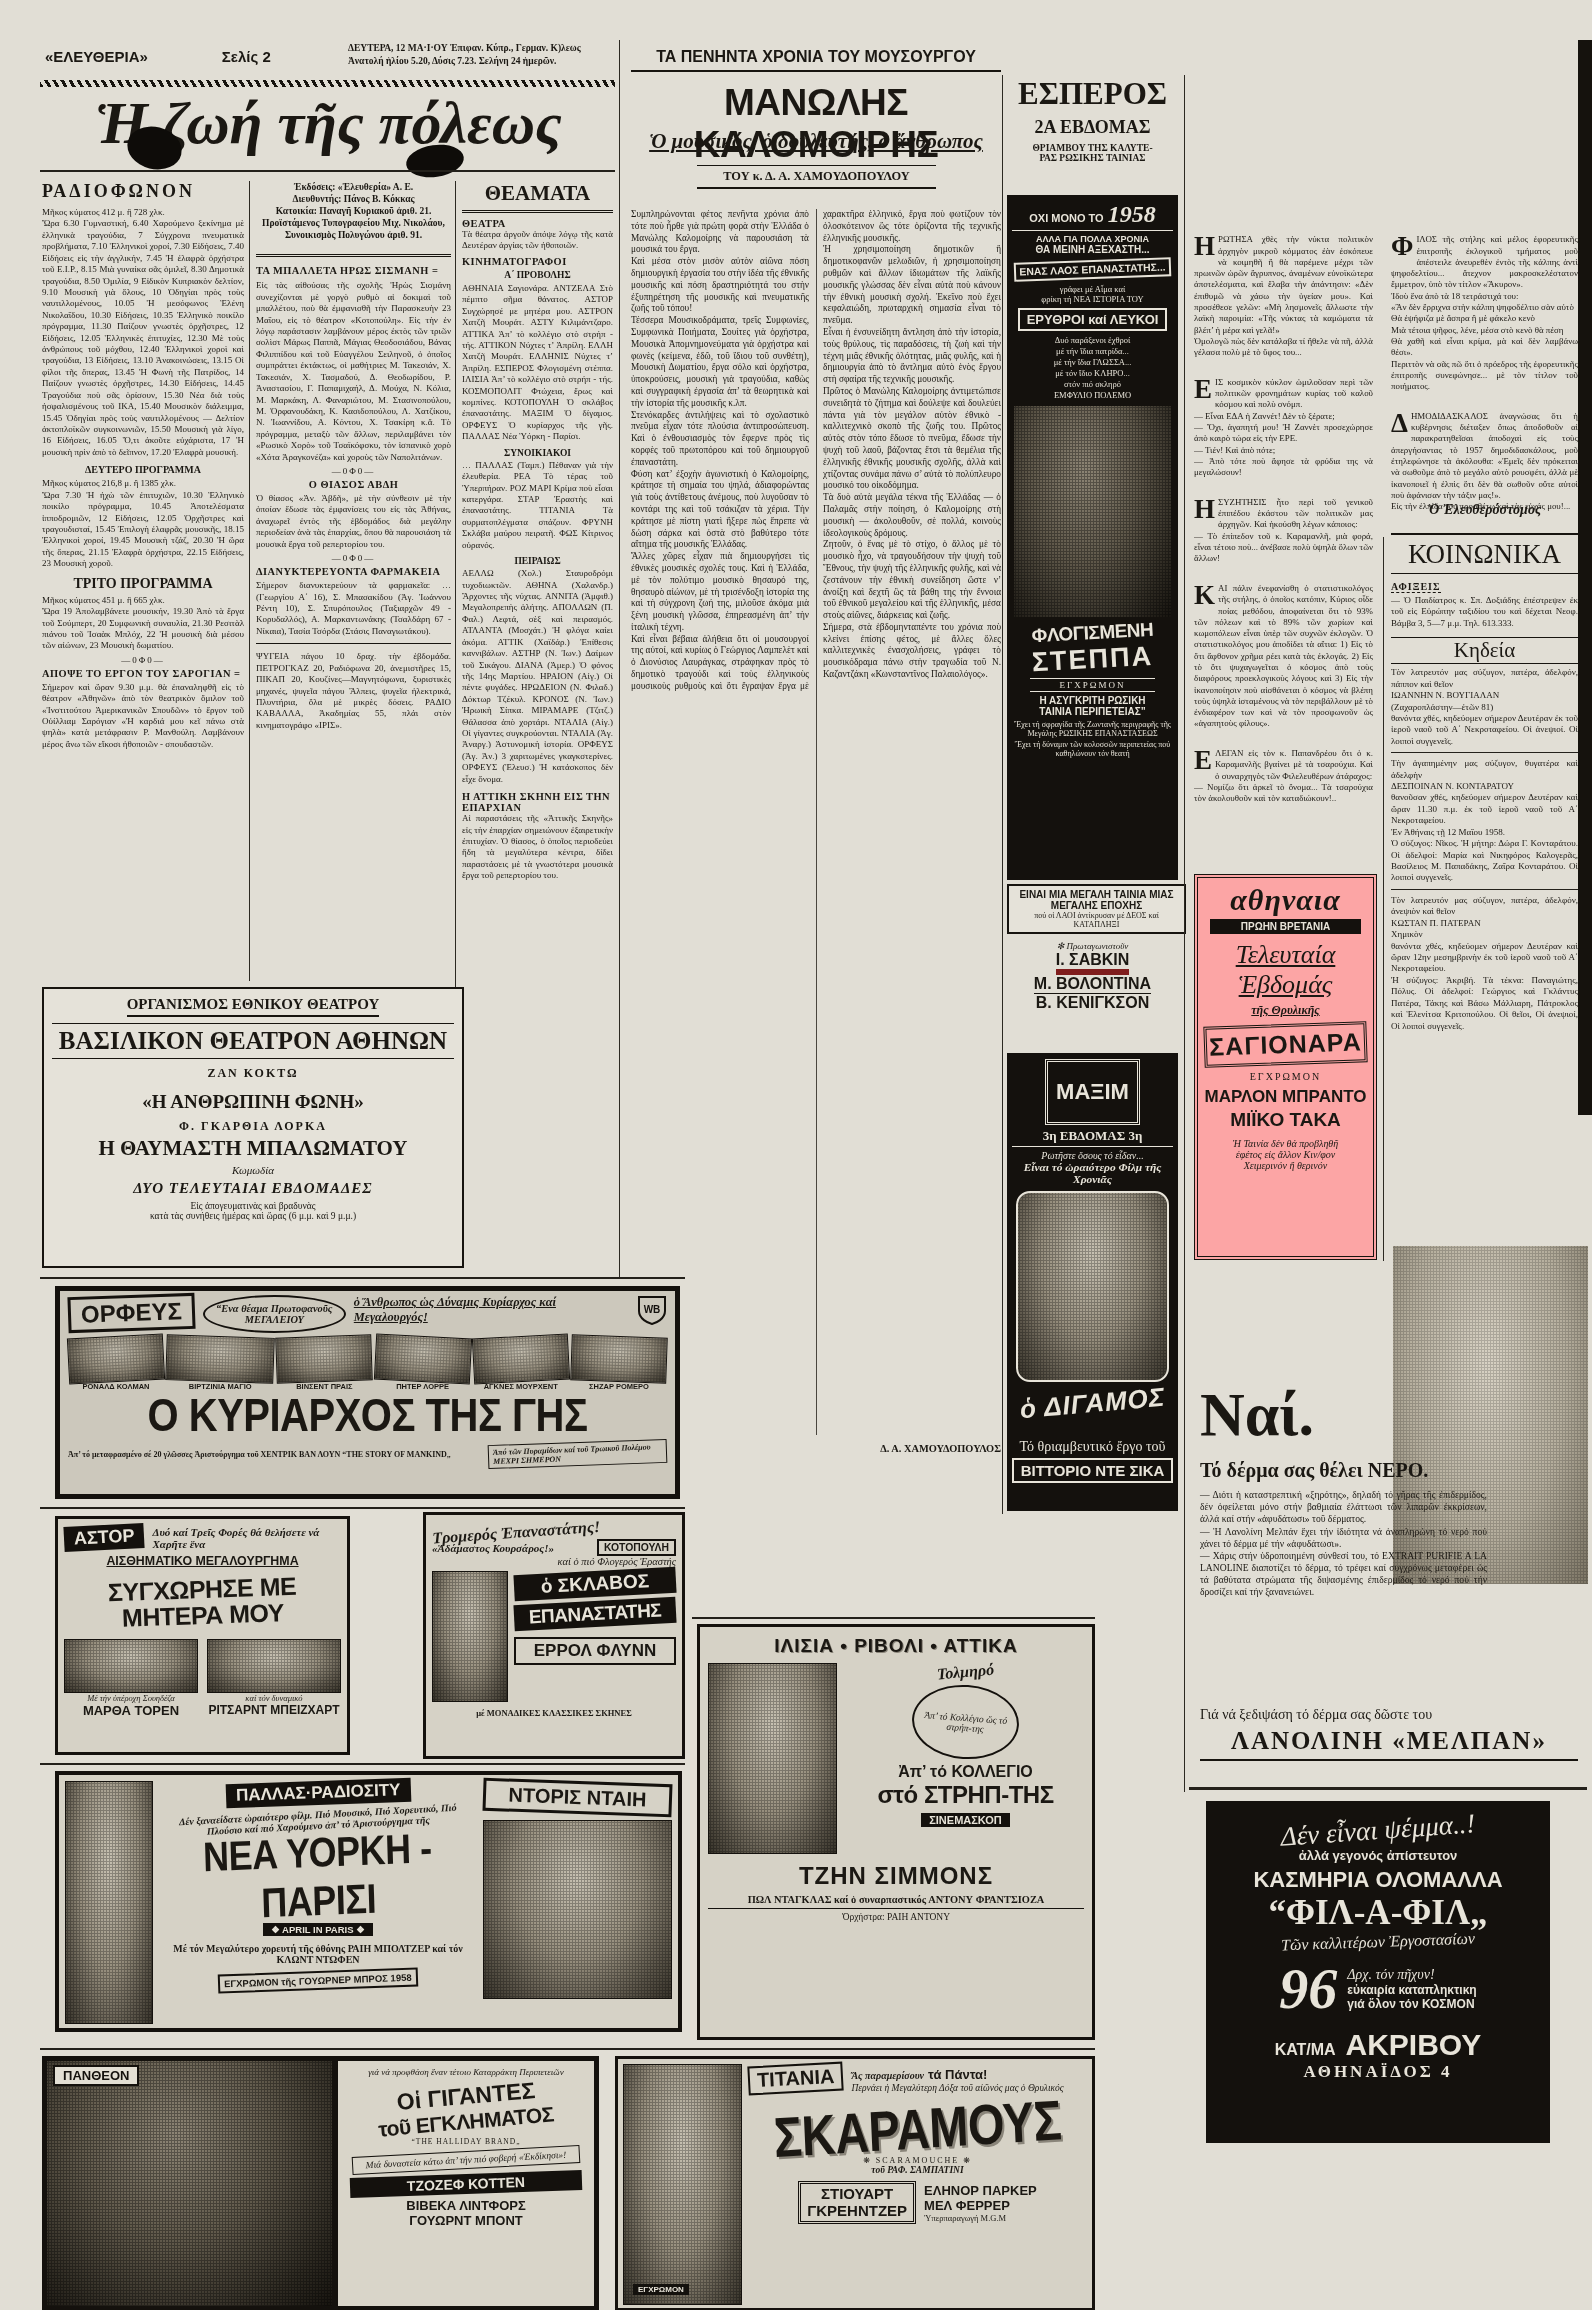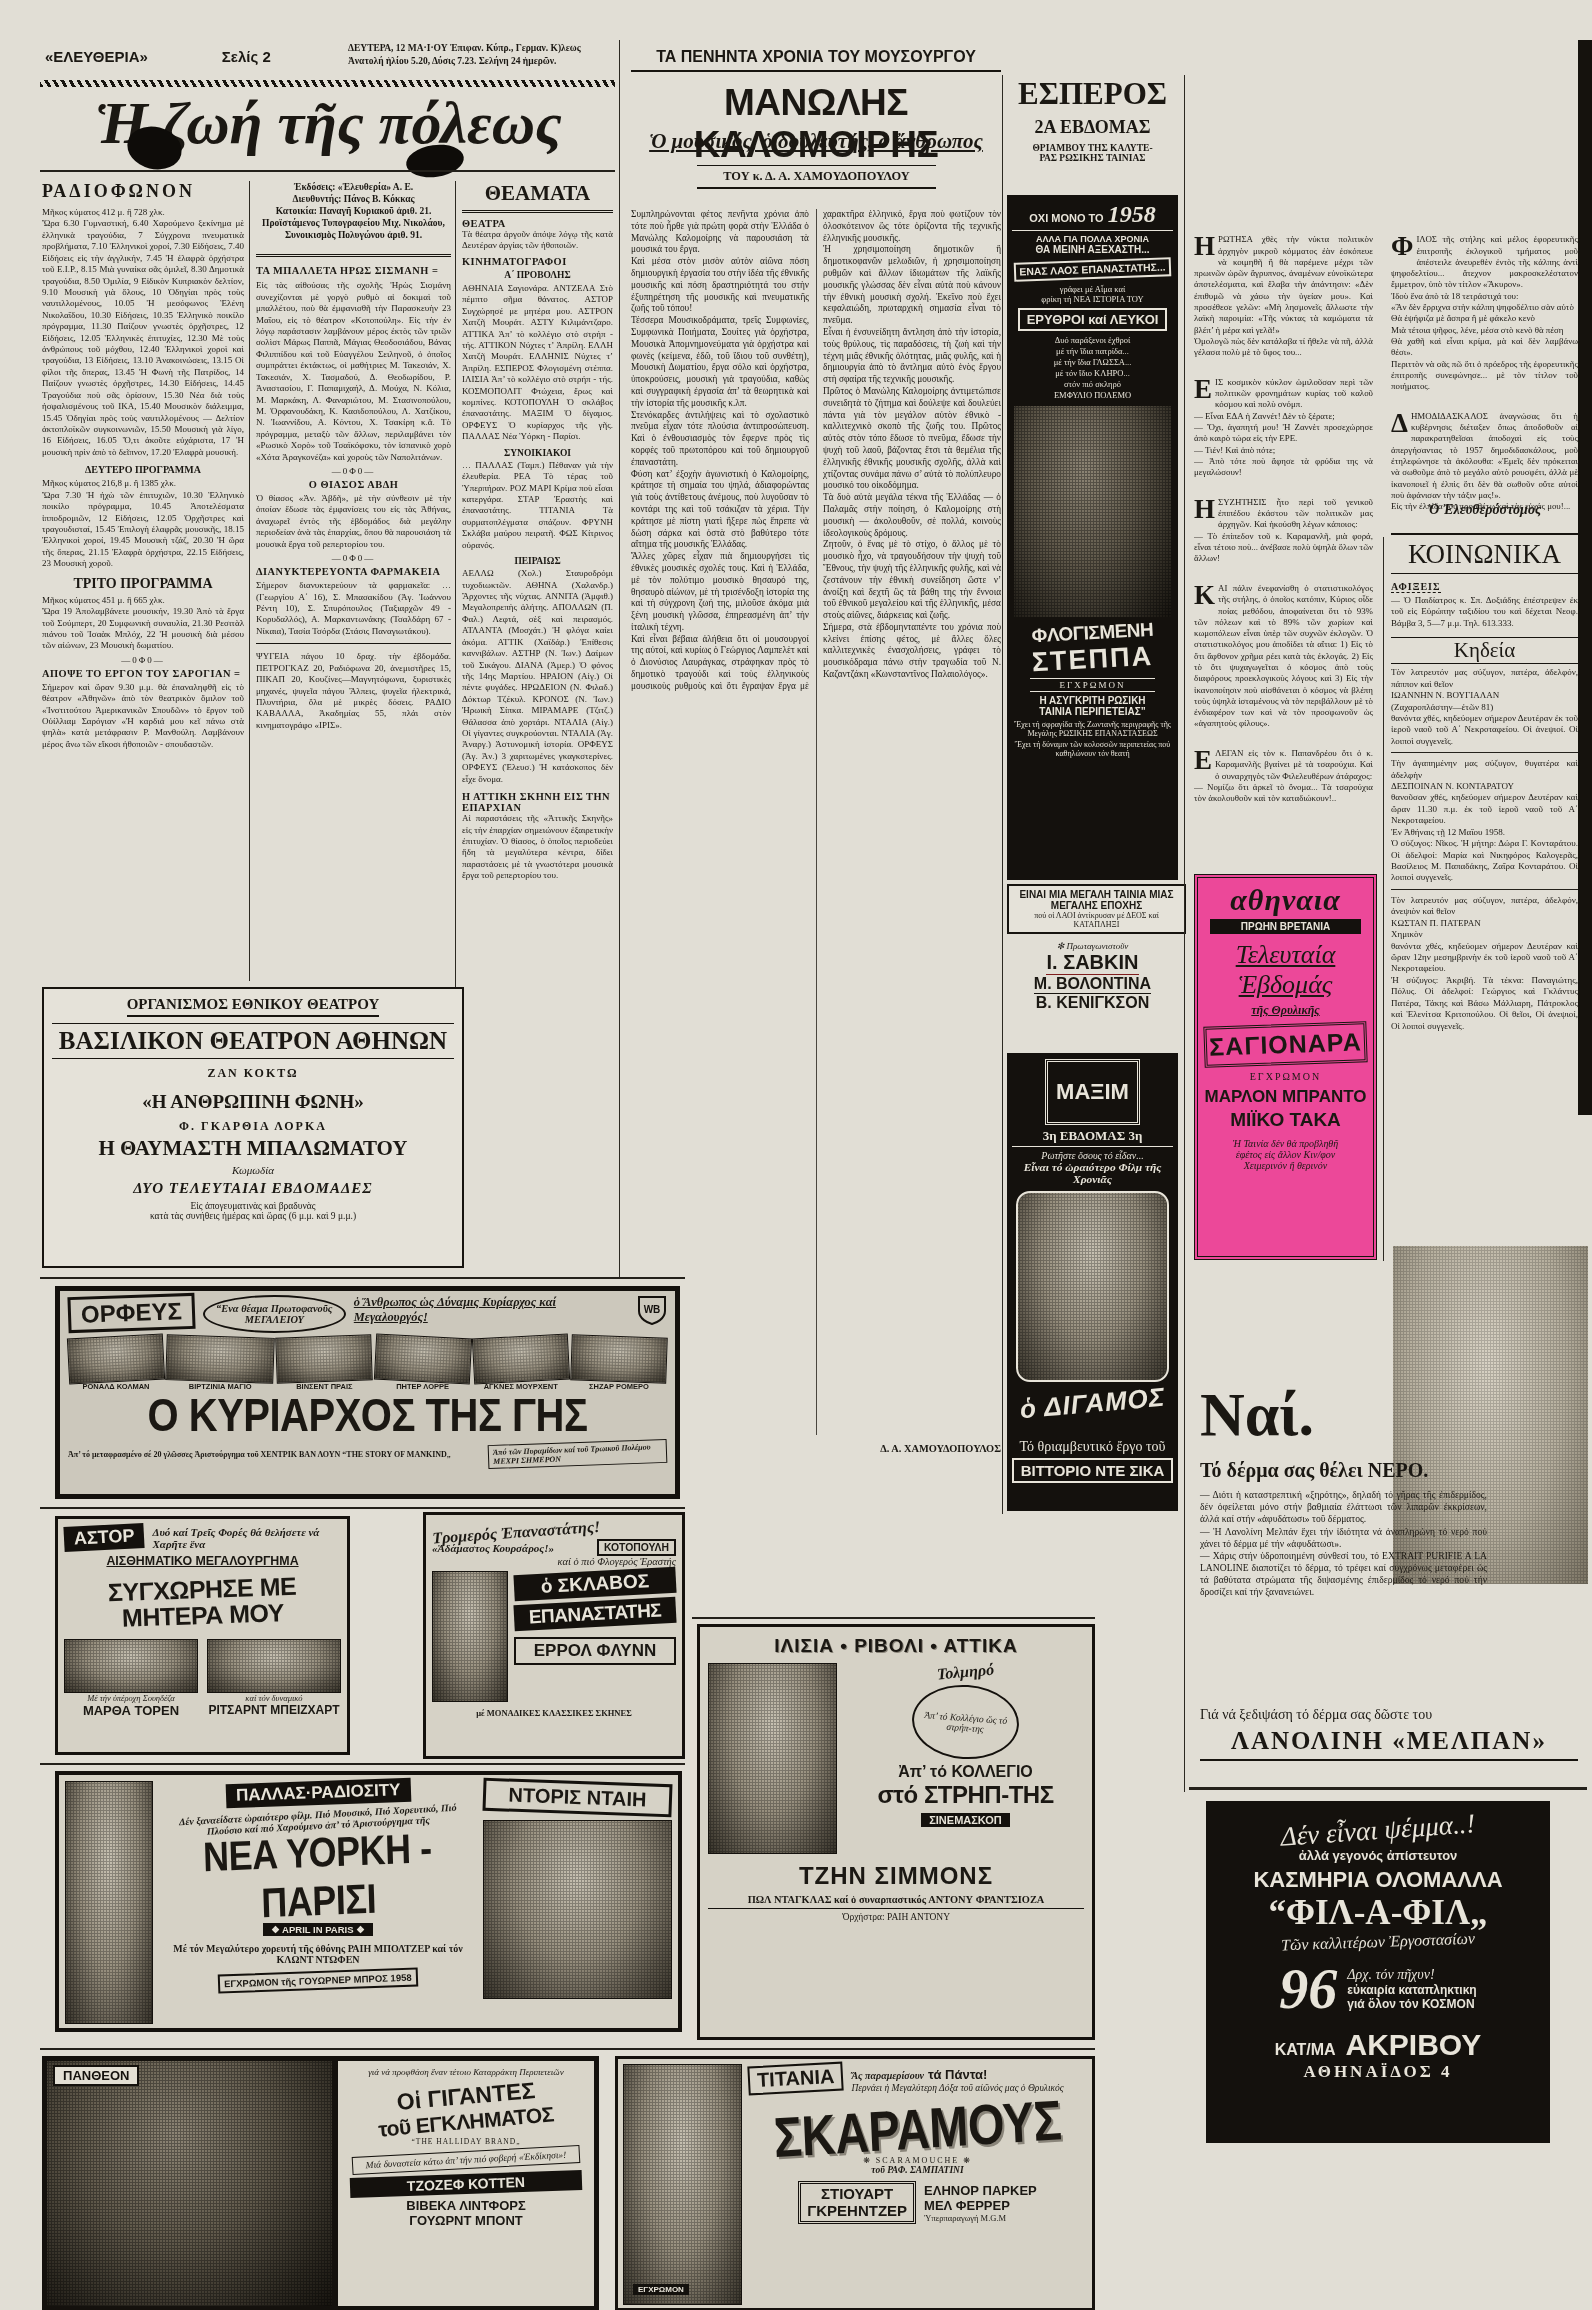--- a/index.html
+++ b/index.html
@@ -166,21 +166,21 @@
 ΤΑΙΝΙΑ ΠΕΡΙΠΕΤΕΙΑΣ”</div>
     <div style="font-size:8px;margin-top:3px">Ἔχει τή σφραγίδα τῆς Ζωντανῆς περιγραφῆς τῆς Μεγάλης ΡΩΣΙΚΗΣ ΕΠΑΝΑΣΤΑΣΕΩΣ</div>
     <div style="font-size:8px;margin-top:2px">Ἔχει τή δύναμιν τῶν κολοσσῶν περιπετείας πού καθηλώνουν τόν θεατή</div>
   </div>
   <div class="abs box c" style="left:1007px;top:884px;width:167px;padding:3px 4px;background:#e5e2d9">
     <div class="b sans" style="font-size:10px">ΕΙΝΑΙ ΜΙΑ ΜΕΓΑΛΗ ΤΑΙΝΙΑ ΜΙΑΣ ΜΕΓΑΛΗΣ ΕΠΟΧΗΣ</div>
     <div style="font-size:8px">πού οἱ ΛΑΟΙ ἀντίκρυσαν μέ ΔΕΟΣ καί ΚΑΤΑΠΛΗΞΙ</div>
   </div>
   <div class="abs c" style="left:1007px;top:941px;width:171px">
     <div class="i" style="font-size:9px">✻ Πρωταγωνιστοῦν</div>
-    <div class="b sans" style="font-size:20px;border-bottom:1px solid #7f1d1d;display:inline-block">Ι. ΣΑΒΚΙΝ</div><br>
+    <div class="b sans" style="font-size:16px;border-bottom:6px solid #7f1d1d;display:inline-block">Ι. ΣΑΒΚΙΝ</div><br>
     <div class="b sans" style="font-size:16px;border-bottom:1px solid #17140f;display:inline-block">Μ. ΒΟΛΟΝΤΙΝΑ</div><br>
     <div class="b sans" style="font-size:16px">Β. ΚΕΝΙΓΚΣΟΝ</div>
   </div>
 
   <div class="abs inv c" style="left:1007px;top:1053px;width:171px;height:458px;padding:6px 5px;box-sizing:border-box">
     <div class="b sans" style="font-size:22px;border:3px double #e8e4d9;padding:17px 8px;display:inline-block">ΜΑΞΙΜ</div>
     <div class="b" style="font-size:13px;margin-top:3px;border-bottom:1px solid #e8e4d9;padding-bottom:2px">3η ΕΒΔΟΜΑΣ 3η</div>
     <div class="i" style="font-size:10px;margin-top:3px">Ρωτῆστε ὅσους τό εἶδαν...</div>
     <div class="i b" style="font-size:11.4px">Εἶναι τό ὡραιότερο Φίλμ τῆς Χρονιᾶς</div>
     <div class="ht" style="height:187px;margin:6px 4px;border-radius:14px;border:2px solid #e8e4d9"></div>
@@ -237,21 +237,21 @@
 Ἐν Ἀθήναις τῇ 12 Μαΐου 1958.
 Ὁ σύζυγος: Νῖκος. Ἡ μήτηρ: Δώρα Γ. Κονταράτου. Οἱ ἀδελφοί: Μαρία καὶ Νικηφόρος Καλογερᾶς, Βασίλειος Μ. Παπαδάκης, Ζαΐρα Κονταράτου. Οἱ λοιποὶ συγγενεῖς.</div>
     <div class="hr" style="position:static;margin:5px 0;width:100%;height:1px"></div>
     <div class="t">Τὸν λατρευτόν μας σύζυγον, πατέρα, ἀδελφόν, ἀνεψιὸν καὶ θεῖον
 ΚΩΣΤΑΝ Π. ΠΑΤΕΡΑΝ
 Χημικὸν
 θανόντα χθές, κηδεύομεν σήμερον Δευτέραν καὶ ὥραν 12ην μεσημβρινὴν ἐκ τοῦ ἱεροῦ ναοῦ τοῦ Α΄ Νεκροταφείου.
 Ἡ σύζυγος: Ἀκριβή. Τὰ τέκνα: Παναγιώτης, Πόλυς. Οἱ ἀδελφοί: Γεώργιος καὶ Γκλάντυς Πατέρα, Τάκης καὶ Βάσω Μάλλιαρη, Πάτροκλος καὶ Ἑλενίτσα Κριτοπούλου. Οἱ θεῖοι, Οἱ ἀνεψιοί, Οἱ λοιποὶ συγγενεῖς.</div>
   </div>
 
-  <div class="abs c" style="left:1194px;top:874px;width:183px;height:386px;border:4px double #17140f;box-sizing:border-box;padding:5px 4px;background:#ec4899">
+  <div class="abs c" style="left:1194px;top:874px;width:183px;height:386px;border:4px double #17140f;box-sizing:border-box;padding:5px 4px;background:#fca5a5">
     <div class="b i" style="font-size:30px;letter-spacing:1px">αθηναια</div>
     <div class="inv b sans" style="font-size:10px;padding:2px;margin:2px 8px">ΠΡΩΗΝ ΒΡΕΤΑΝΙΑ</div>
     <div class="i" style="font-size:26px;text-decoration:underline;margin-top:6px">Τελευταία</div>
     <div class="i" style="font-size:26px;text-decoration:underline">Ἑβδομάς</div>
     <div class="i b" style="font-size:12px;margin-top:3px;text-decoration:underline">τῆς Θρυλικῆς</div>
     <div class="b sans" style="font-size:25px;border:3px double #17140f;padding:3px 2px;margin:6px 2px;transform:rotate(-2deg);letter-spacing:1px">ΣΑΓΙΟΝΑΡΑ</div>
     <div class="sp" style="font-size:10px">ΕΓΧΡΩΜΟΝ</div>
     <div class="b sans" style="font-size:17px;margin-top:5px">ΜΑΡΛΟΝ ΜΠΡΑΝΤΟ</div>
     <div class="b sans" style="font-size:19px;margin-top:2px">ΜΙΪΚΟ ΤΑΚΑ</div>
     <div class="i" style="font-size:10px;margin-top:7px;white-space:pre-line">Ἡ Ταινία δέν θά προβληθῆ

